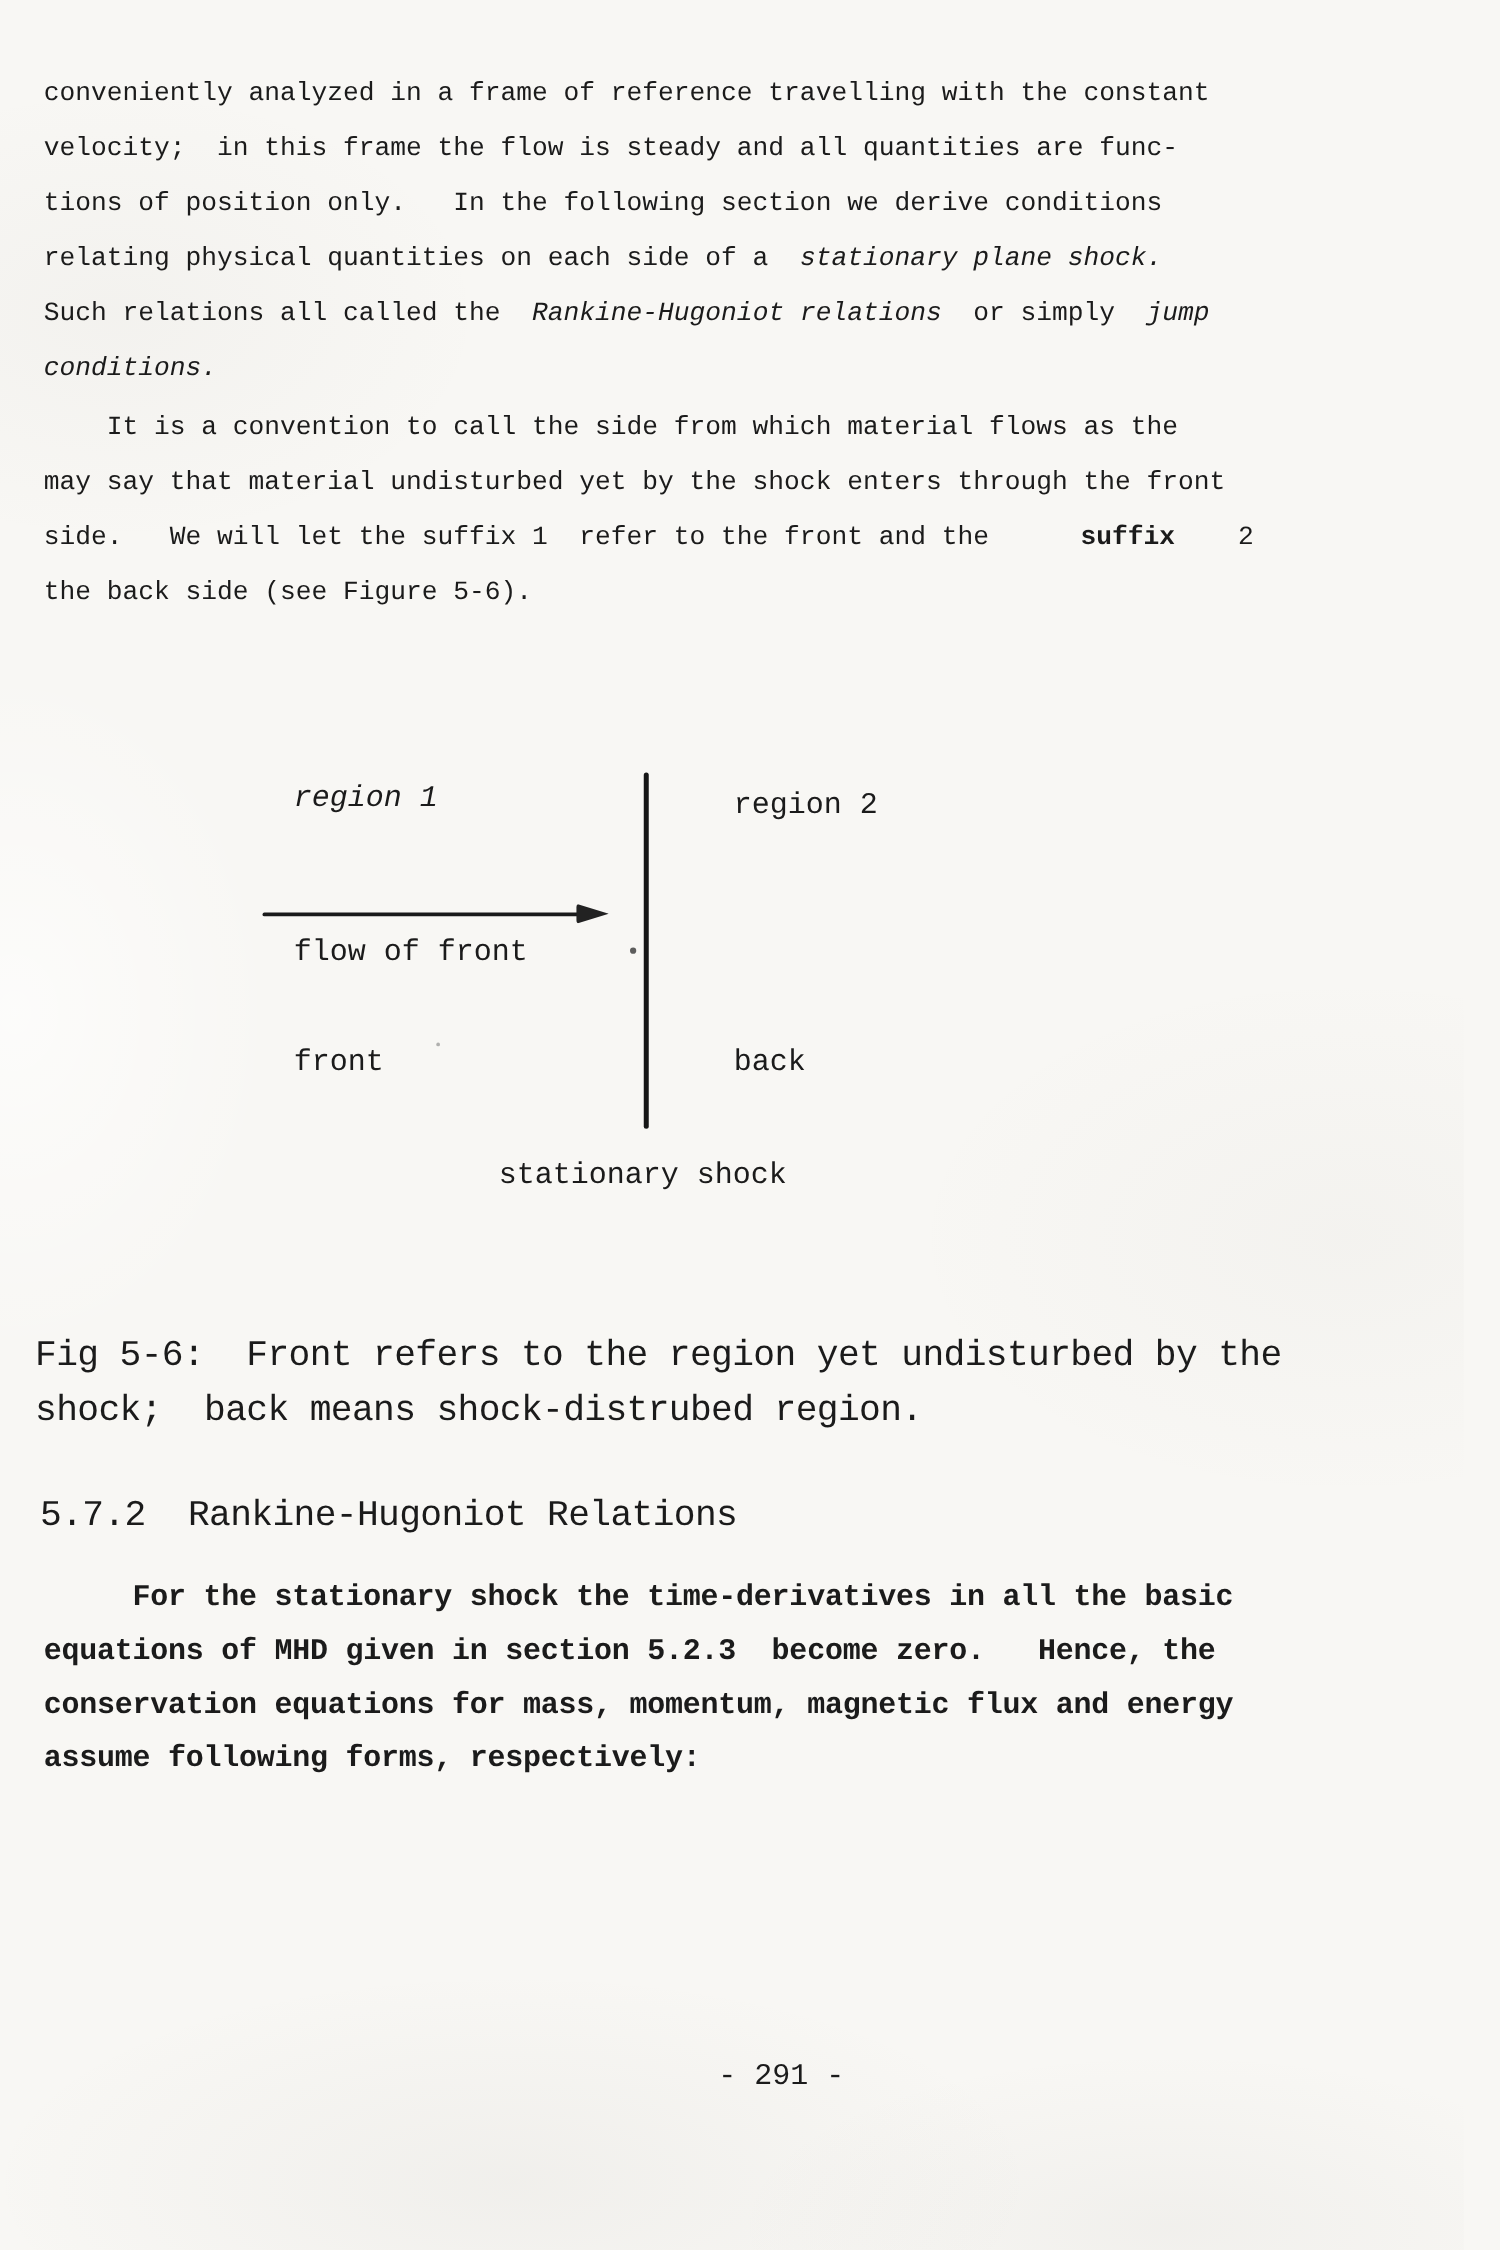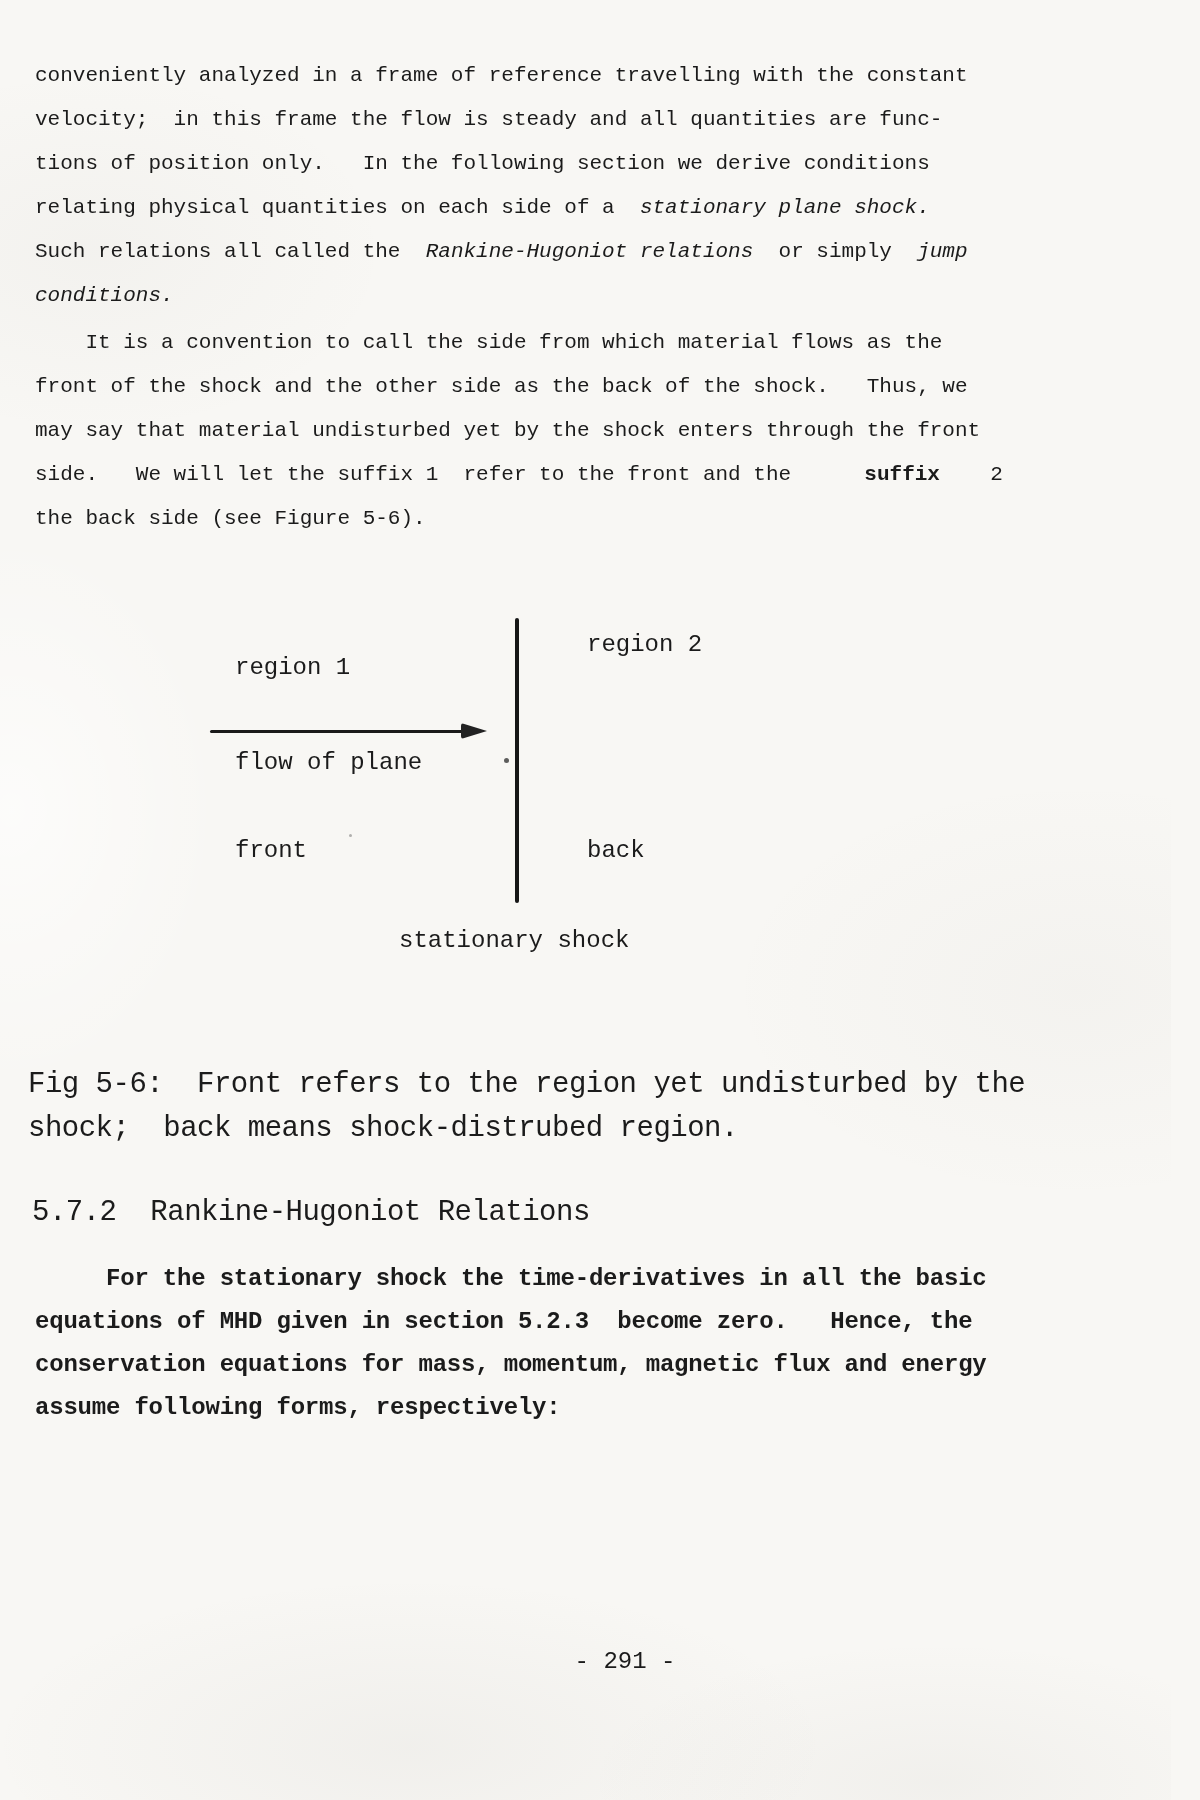--- a/index.html
+++ b/index.html
@@ -39,21 +39,21 @@
     background:#1a1a1a;border-radius:2px;
   }
   .arrow-head{
     position:absolute;left:461px;top:723px;width:0;height:0;
     border-left:26px solid #222;
     border-top:8px solid transparent;
     border-bottom:8px solid transparent;
     border-radius:3px;
   }
   .fig-label{position:absolute;font-size:24px;white-space:pre;}
-  .lbl-region1{left:235px;top:654px;}
+  .lbl-region1{left:235px;top:626px;font-style:italic;}
   .lbl-region2{left:587px;top:631px;}
   .lbl-flow{left:235px;top:749px;}
   .lbl-front{left:235px;top:837px;}
   .lbl-back{left:587px;top:837px;}
   .lbl-shock{left:399px;top:927px;}
   .speck{position:absolute;background:#2a2a2a;border-radius:50%;}
   .speck-1{left:504px;top:758px;width:5px;height:5px;opacity:.75;}
   .speck-2{left:349px;top:834px;width:3px;height:3px;opacity:.35;}
 
   .caption{position:absolute;left:28px;top:1063px;font-size:29px;line-height:44px;letter-spacing:-0.5px;}
@@ -70,33 +70,32 @@
       <div class="tline"><span>conveniently analyzed in a frame of reference travelling with the constant</span></div>
       <div class="tline"><span>velocity;  in this frame the flow is steady and all quantities are func-</span></div>
       <div class="tline"><span>tions of position only.   In the following section we derive conditions</span></div>
       <div class="tline"><span>relating physical quantities on each side of a  </span><span class="it">stationary plane shock.</span></div>
       <div class="tline"><span>Such relations all called the  </span><span class="it">Rankine-Hugoniot relations</span><span>  or simply  </span><span class="it">jump</span></div>
       <div class="tline"><span class="it">conditions.</span></div>
     </div>
 
   <div class="para p2">
       <div class="tline"><span>    It is a convention to call the side from which material flows as the</span></div>
-      <div class="tline"><span>front of the shock and the other side as the back of the shock.   Thus, we</span></div>
       <div class="tline"><span>may say that material undisturbed yet by the shock enters through the front</span></div>
       <div class="tline"><span>side.   We will let the suffix 1  refer to the front and the  </span><span class="bd">suffix</span><span>    2</span></div>
       <div class="tline"><span>the back side (see Figure 5-6).</span></div>
     </div>
 
   <div class="figure">
     <div class="shock-line"></div>
     <div class="arrow-shaft"></div>
     <div class="arrow-head"></div>
     <div class="fig-label lbl-region1">region 1</div>
     <div class="fig-label lbl-region2">region 2</div>
-    <div class="fig-label lbl-flow">flow of plane</div>
+    <div class="fig-label lbl-flow">flow of front</div>
     <div class="fig-label lbl-front">front</div>
     <div class="fig-label lbl-back">back</div>
     <div class="fig-label lbl-shock">stationary shock</div>
     <div class="speck speck-1"></div>
     <div class="speck speck-2"></div>
   </div>
 
   <div class="caption">
       <div class="tline"><span>Fig 5-6:  Front refers to the region yet undisturbed by the</span></div>
       <div class="tline"><span>shock;  back means shock-distrubed region.</span></div>

